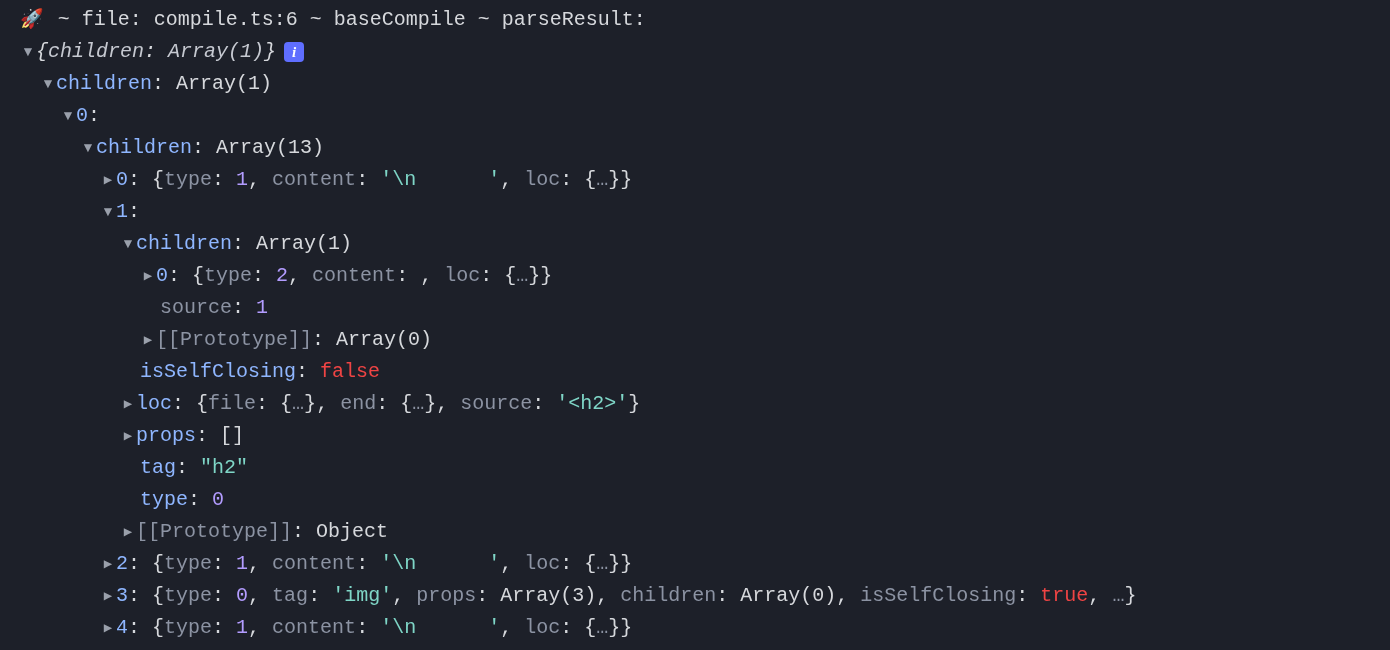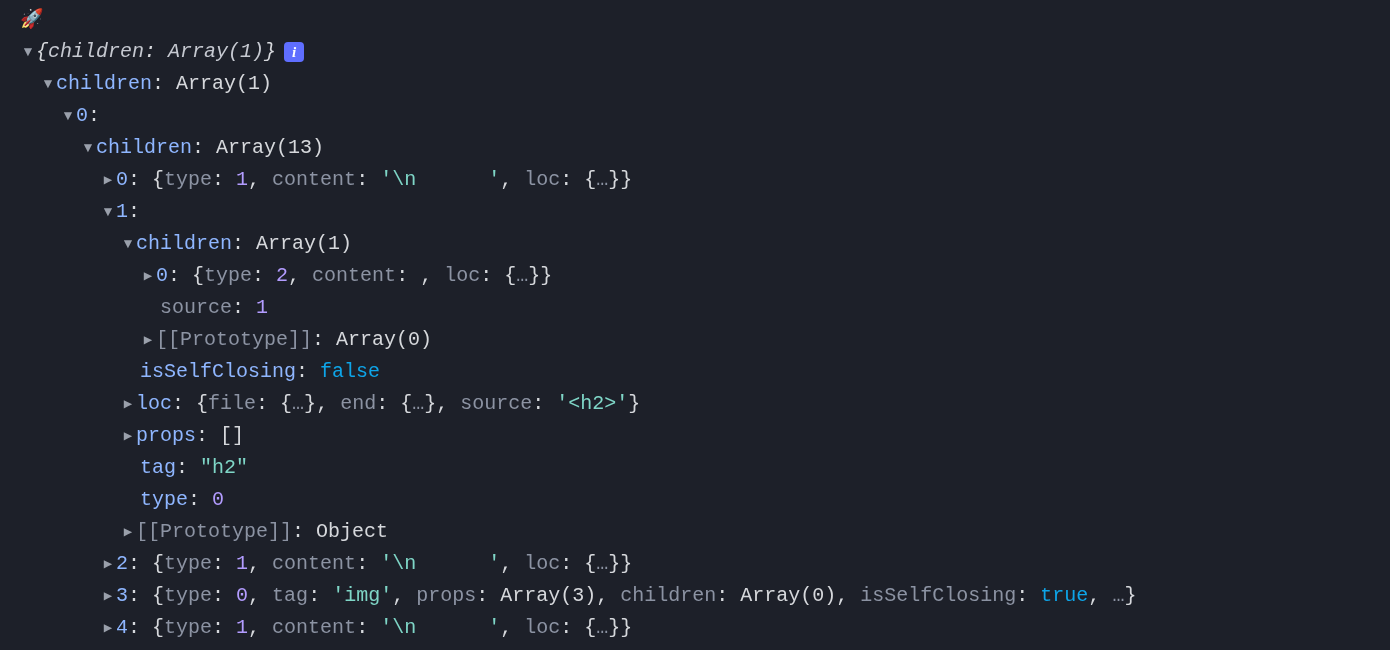--- a/index.html
+++ b/index.html
@@ -44,21 +44,21 @@
     cursor: pointer;
     user-select: none;
     flex: 0 0 auto;
   }
   .tri.down::before { content: "▼"; }
   .tri.right::before { content: "▶"; }
   .key   { color: #8fb6ff; }
   .dim   { color: #8c93a3; }
   .str   { color: #7fd6c7; }
   .num   { color: #b39cff; }
-  .bool  { color: #0ea5e9; }
+  .bool  { color: #ef4444; }
   .plain { color: #d6d8dc; }
   .ital  { font-style: italic; color: #c6c9d1; }
   .punc  { color: #d6d8dc; }
   .info-badge {
     display: inline-flex;
     align-items: center;
     justify-content: center;
     width: 20px;
     height: 20px;
     margin-left: 8px;
@@ -74,20 +74,21 @@
   .rocket { font-size: 19px; margin-right: 2px; }
   .seg { white-space: pre; }
 </style>
 </head>
 <body>
 
 <div class="console">
 
   <div class="line">
     <span class="rocket">🚀</span>
+    <span class="seg plain"> ~ file: compile.ts:6 ~ baseCompile ~ parseResult:</span>
   </div>
 
   <div class="line">
     <span class="tri down"></span>
     <span class="seg ital punc">{</span>
     <span class="seg ital" style="color:#c6c9d1">children</span>
     <span class="seg ital punc">: </span>
     <span class="seg ital" style="color:#c6c9d1">Array(1)</span>
     <span class="seg ital punc">}</span>
     <span class="info-badge">i</span>

